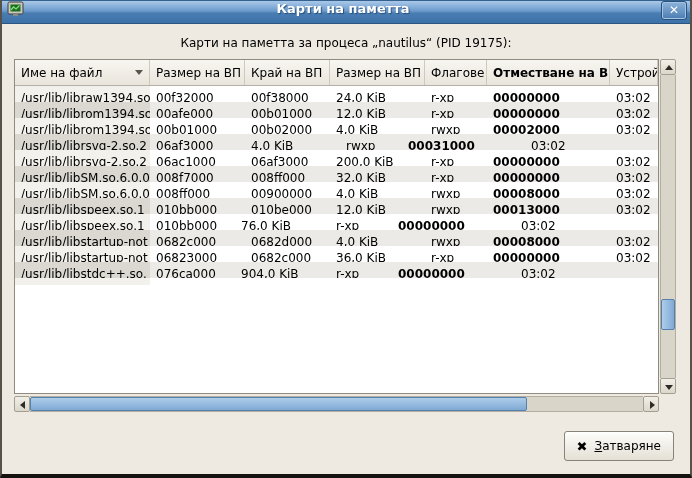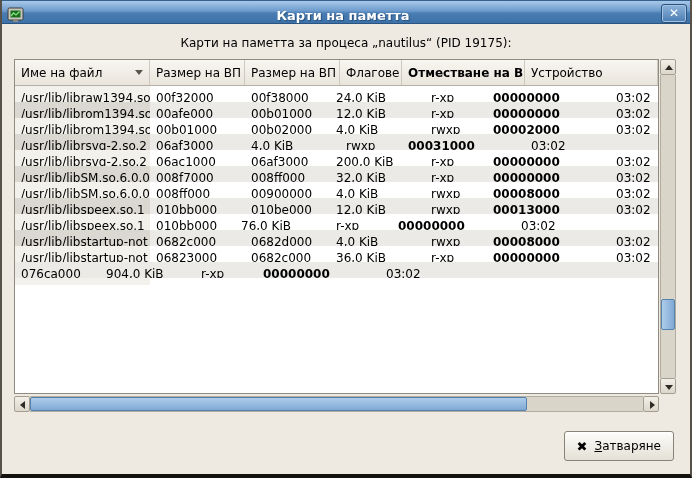--- a/index.html
+++ b/index.html
@@ -7,21 +7,21 @@
   body { font-family:"DejaVu Sans","Liberation Sans",sans-serif; font-size:12px; color:#000; }
 
   .window {
     position:relative; width:692px; height:478px; background:#eeeae1;
     border-left:2px solid #56524a; border-right:2px solid #56524a; border-bottom:4px solid #14120f;
     overflow:hidden;
   }
 
   
   .titlebar {
-    height:24px; display:flex; align-items:flex-end; padding:0 3px;
+    height:24px; display:flex; align-items:flex-start; padding:0 3px;
     background:linear-gradient(180deg,#a9c8e8 0%, #6d9bcd 45%, #4a7db2 55%, #3c72a9 100%);
     border-top:1px solid #35618e; border-bottom:1px solid #2c5480;
   }
   .titlebar-icon { width:18px; height:16px; margin-left:2px; flex:none; }
   .titlebar-title {
     flex:1; text-align:center; color:#fff; font-weight:bold; font-size:13px;
     text-shadow:1px 1px 1px #27507c; white-space:nowrap; overflow:hidden;
   }
   .close-btn {
     flex:none; width:26px; height:19px; border-radius:3px; cursor:default;
@@ -109,20 +109,21 @@
   <div class="subtitle">Карти на паметта за процеса „nautilus“ (PID 19175):</div>
 
   <div class="table-area">
     <div class="table-frame">
       <div class="thead">
         <div class="th c0">
           <span>Име на файл</span>
           <span class="sort-arrow"></span>
         </div>
         <div class="th c1">Размер на ВП</div>
+        <div class="th c2">Край на ВП</div>
         <div class="th c3">Размер на ВП</div>
         <div class="th c4">Флагове</div>
         <div class="th c5">Отместване на ВП</div>
         <div class="th c6">Устройство</div>
       </div>
       <div id="tbody">
           <div class="tr">
             <div class="td c0">/usr/lib/libraw1394.so</div>
             <div class="td c1">00f32000</div>
             <div class="td c2">00f38000</div>
@@ -213,20 +214,21 @@
           <div class="tr">
             <div class="td c0">/usr/lib/libstartup-not</div>
             <div class="td c1">06823000</div>
             <div class="td c2">0682c000</div>
             <div class="td c3">36,0 KiB</div>
             <div class="td c4">r-xp</div>
             <div class="td c5">00000000</div>
             <div class="td c6">03:02</div>
           </div>
           <div class="tr">
+            <div class="td c0">/usr/lib/libstdc++.so.</div>
             <div class="td c2">076ca000</div>
             <div class="td c3">904,0 KiB</div>
             <div class="td c4">r-xp</div>
             <div class="td c5">00000000</div>
             <div class="td c6">03:02</div>
           </div>
         </div>
       <div class="tr-partial">
           <div class="p0"></div>
         </div>

